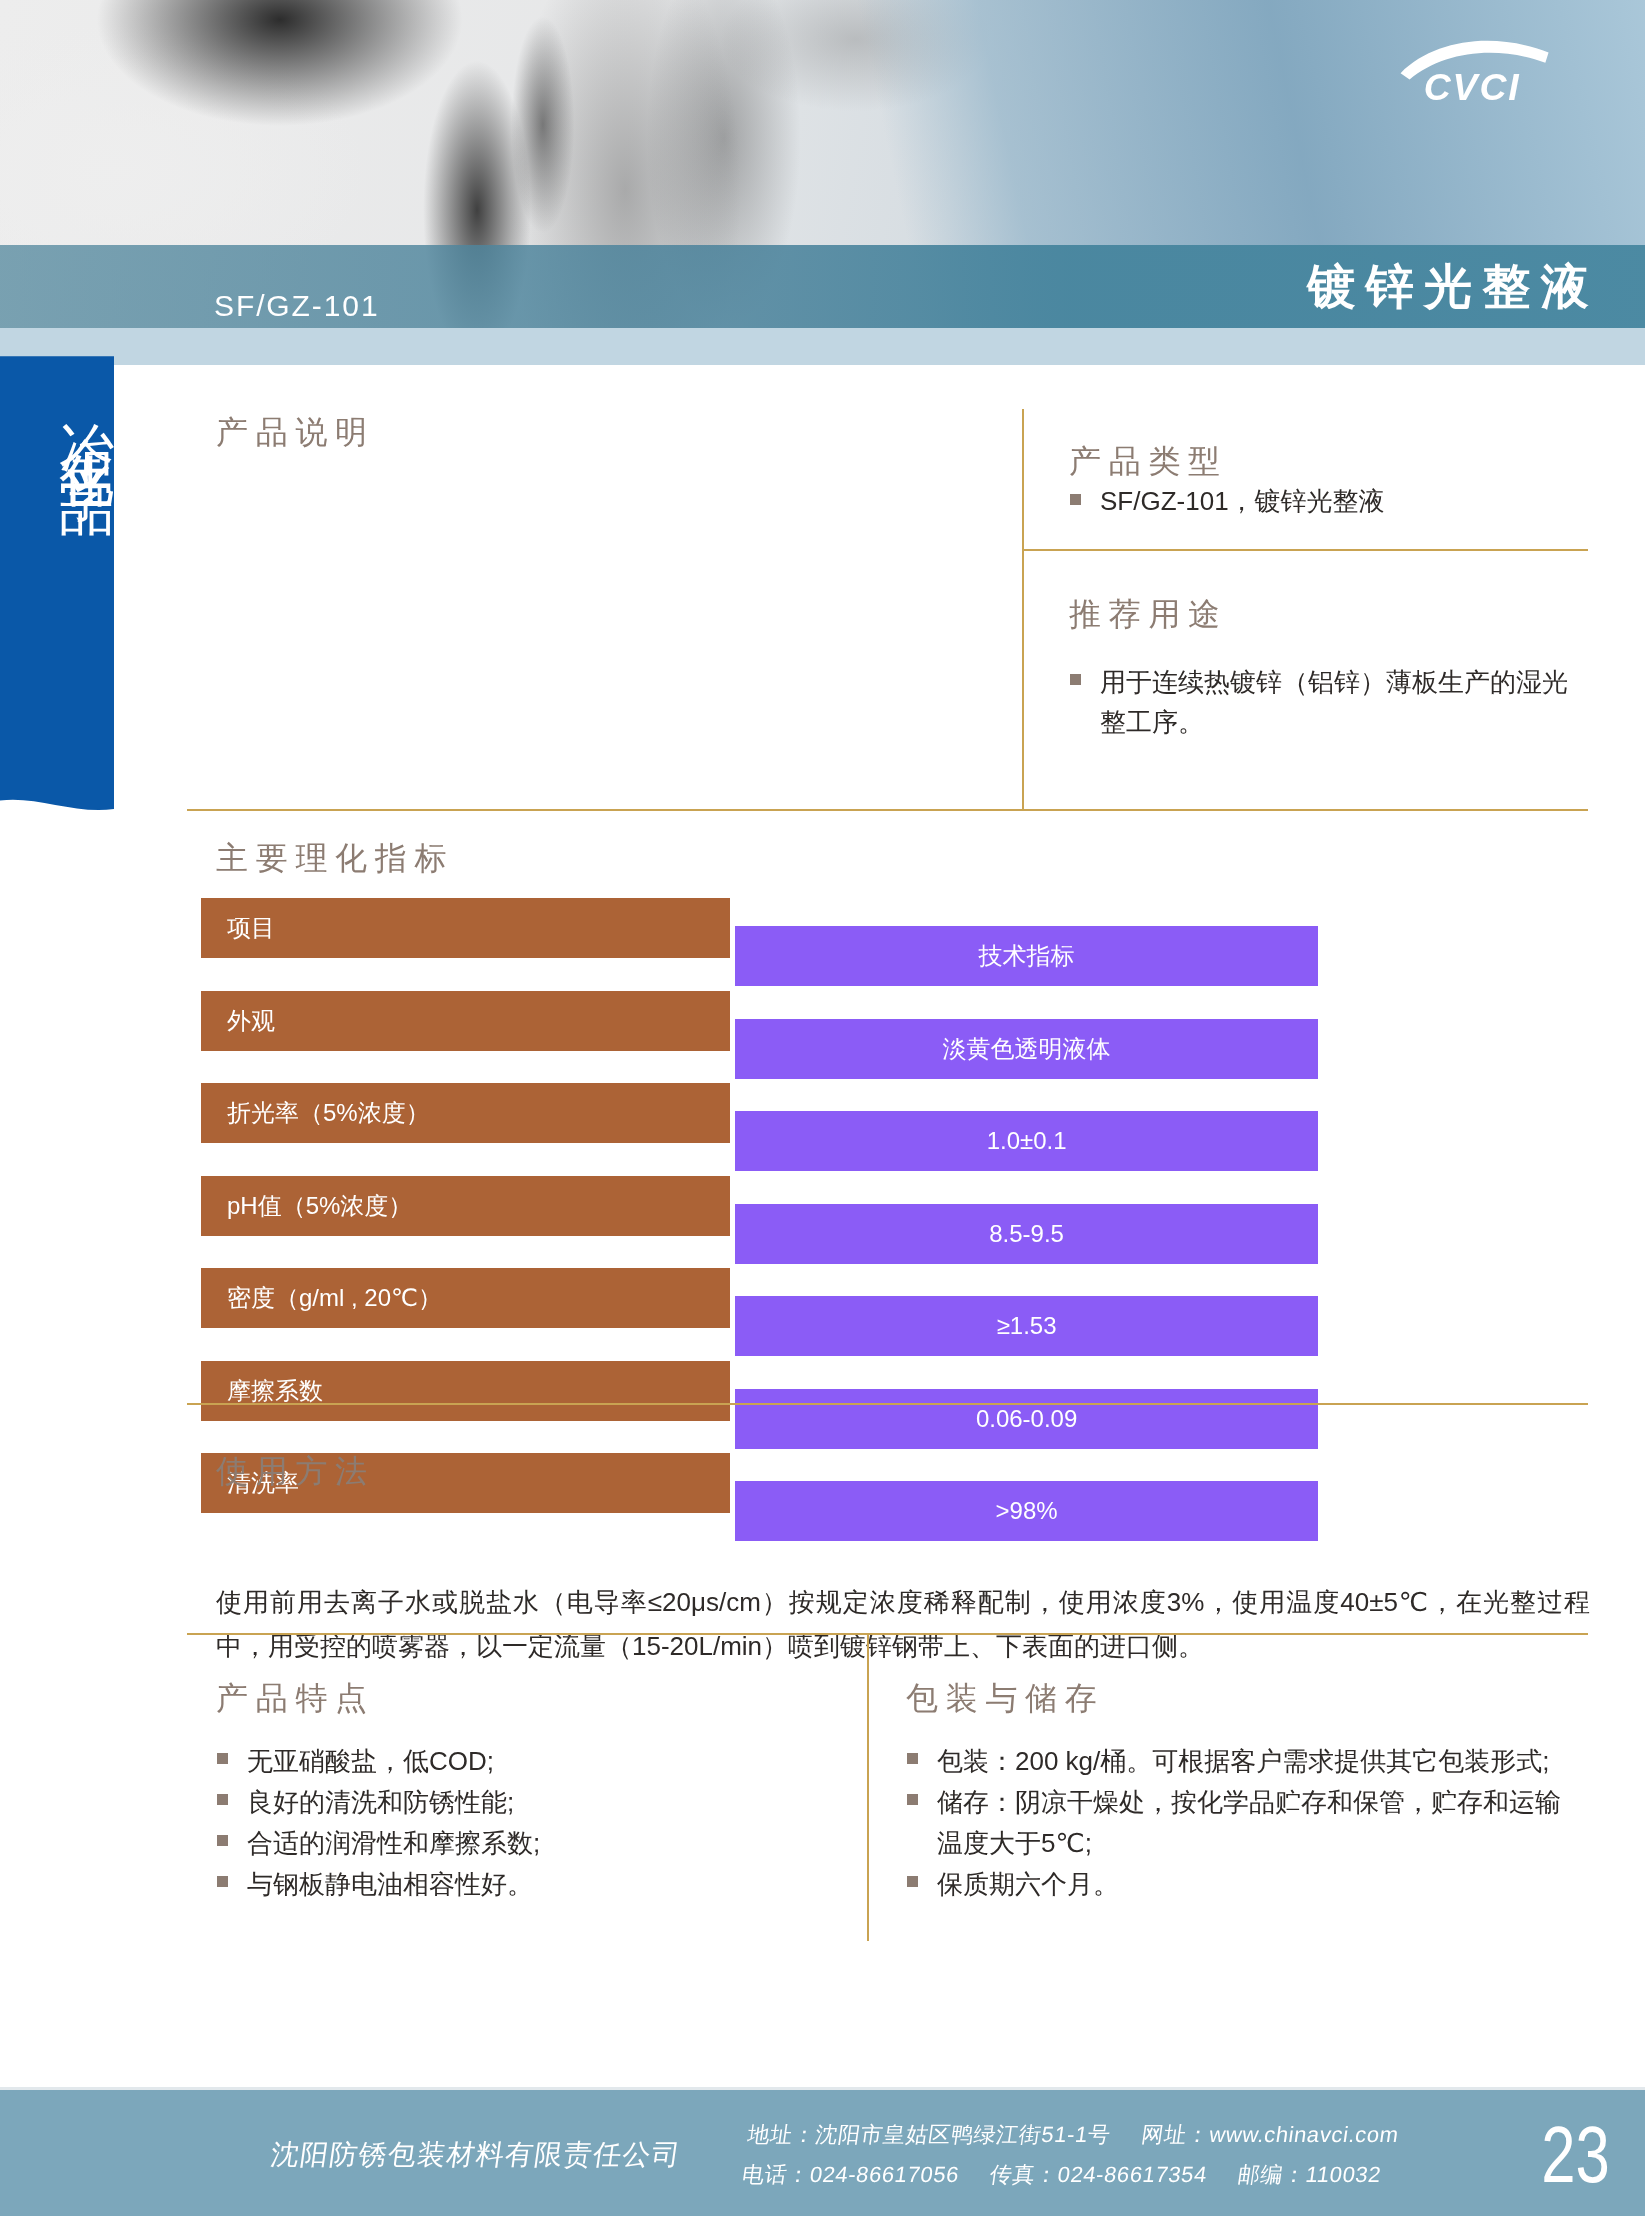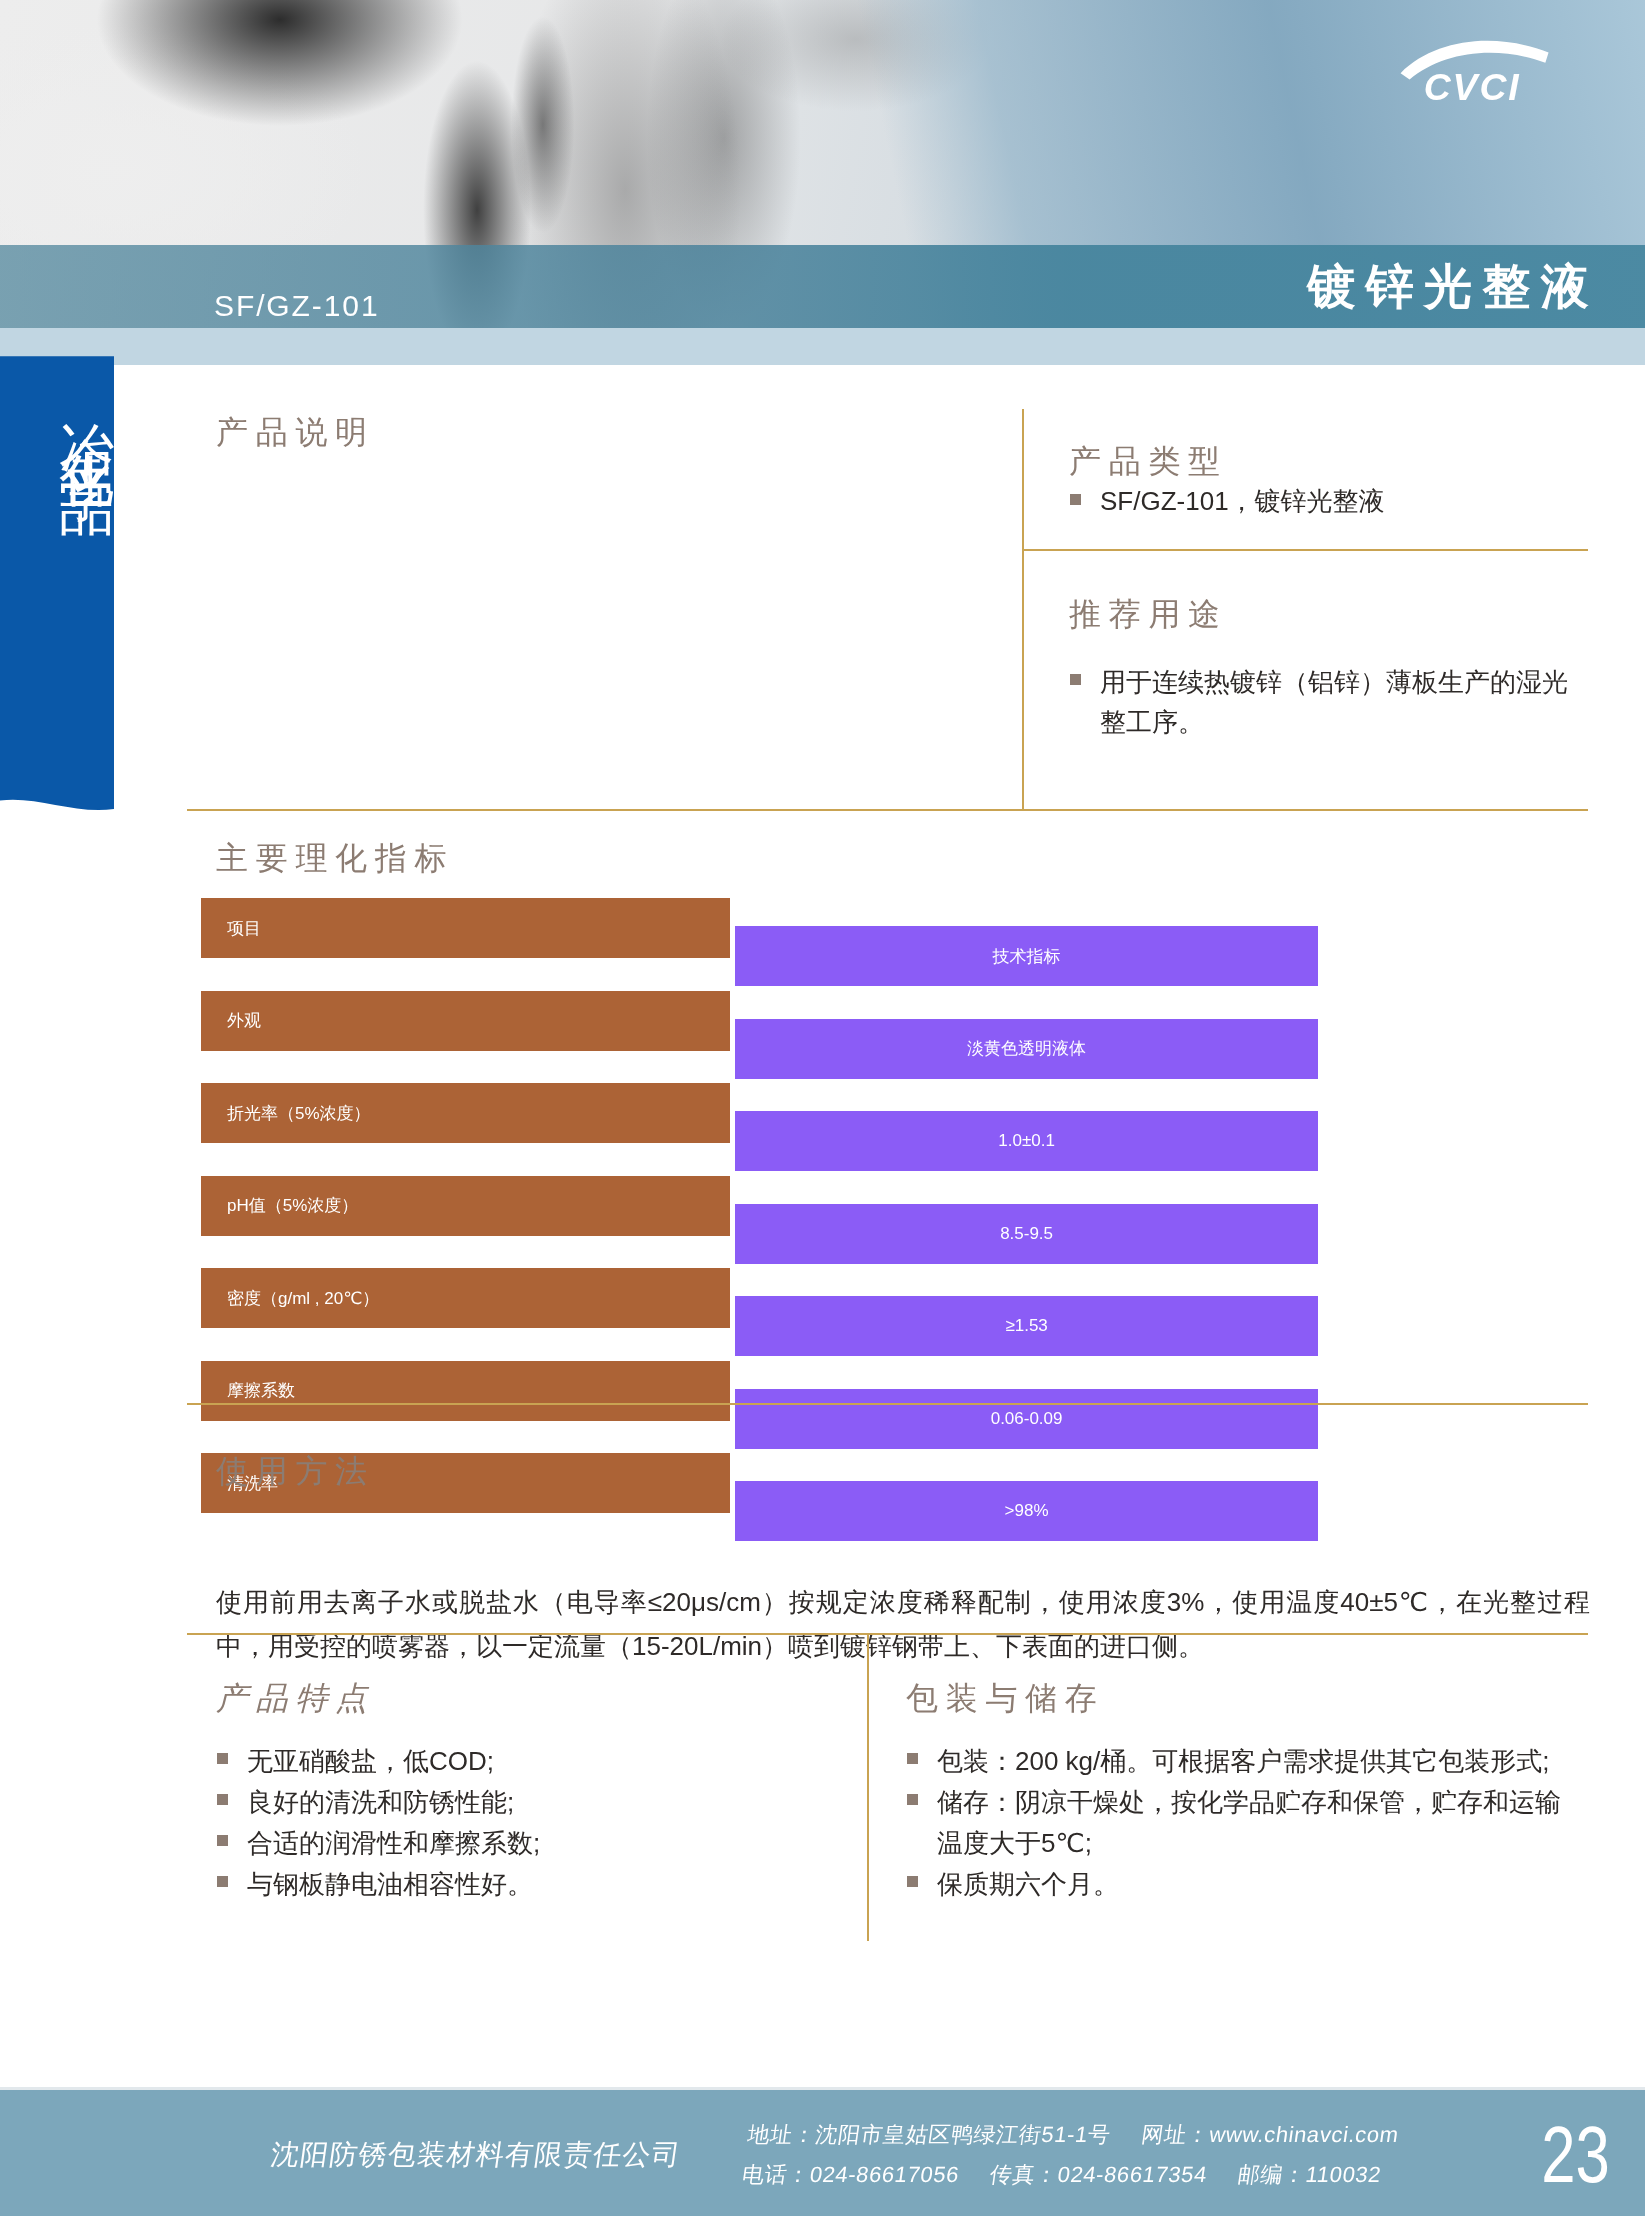--- a/index.html
+++ b/index.html
@@ -57,21 +57,21 @@
   .bullet-list li::before{
     content:"";position:absolute;left:1.3px;top:11.6px;width:11px;height:11px;background:#8c7c72;
   }
   
   .desc-body{position:absolute;left:216px;top:462px;width:767px;line-height:37px;text-align:justify;}
   .type-list{left:1069px;top:482px;width:521px;line-height:39px;}
   .use-list{left:1069px;top:662px;width:516px;line-height:40px;}
   
   .spec-table{position:absolute;left:201px;top:898px;width:1117px;}
   .spec-row{display:flex;margin-bottom:4.5px;}
-  .spec-cell{height:60px;display:flex;align-items:center;color:#ffffff;font-size:17px;}
+  .spec-cell{height:60px;display:flex;align-items:center;color:#ffffff;font-size:24px;}
   .spec-left{width:529px;background:#ac6336;padding-left:26px;box-sizing:border-box;margin-right:5.2px;}
   .spec-right{flex:1;background:#8b5cf6;justify-content:center;text-align:center;margin-top:28px;}
   
   .usage-body{position:absolute;left:216px;top:1580px;width:1374px;line-height:44px;text-align:justify;}
   
   .features-list{left:216px;top:1741px;width:632px;line-height:41px;}
   .pack-list{left:906px;top:1741px;width:667px;line-height:41px;}
   
   .footer{
     position:absolute;left:0;top:2087px;width:1645px;height:129px;background:#7ca7bb;
@@ -169,21 +169,21 @@
   </div>
 
   <div class="gold-h" style="left:187px;top:1403px;width:1401px;"></div>
 
   <div class="sec-heading" style="left:216px;top:1450px;">使用方法</div>
   <div class="usage-body body-text">使用前用去离子水或脱盐水（电导率≤20μs/cm）按规定浓度稀释配制，使用浓度3%，使用温度40±5℃，在光整过程中，用受控的喷雾器，以一定流量（15-20L/min）喷到镀锌钢带上、下表面的进口侧。</div>
 
   <div class="gold-h" style="left:187px;top:1633px;width:1401px;"></div>
   <div class="gold-v" style="left:867px;top:1633px;height:308px;"></div>
 
-  <div class="sec-heading" style="left:216px;top:1677px;font-style:italic;">产品特点</div>
+  <div class="sec-heading" style="left:216px;top:1677px;">产品特点</div>
   <ul class="bullet-list features-list body-text">
     <li>无亚硝酸盐，低COD;</li>
     <li>良好的清洗和防锈性能;</li>
     <li>合适的润滑性和摩擦系数;</li>
     <li>与钢板静电油相容性好。</li>
   </ul>
 
   <div class="sec-heading" style="left:906px;top:1677px;">包装与储存</div>
   <ul class="bullet-list pack-list body-text">
     <li>包装：200 kg/桶。可根据客户需求提供其它包装形式;</li>

